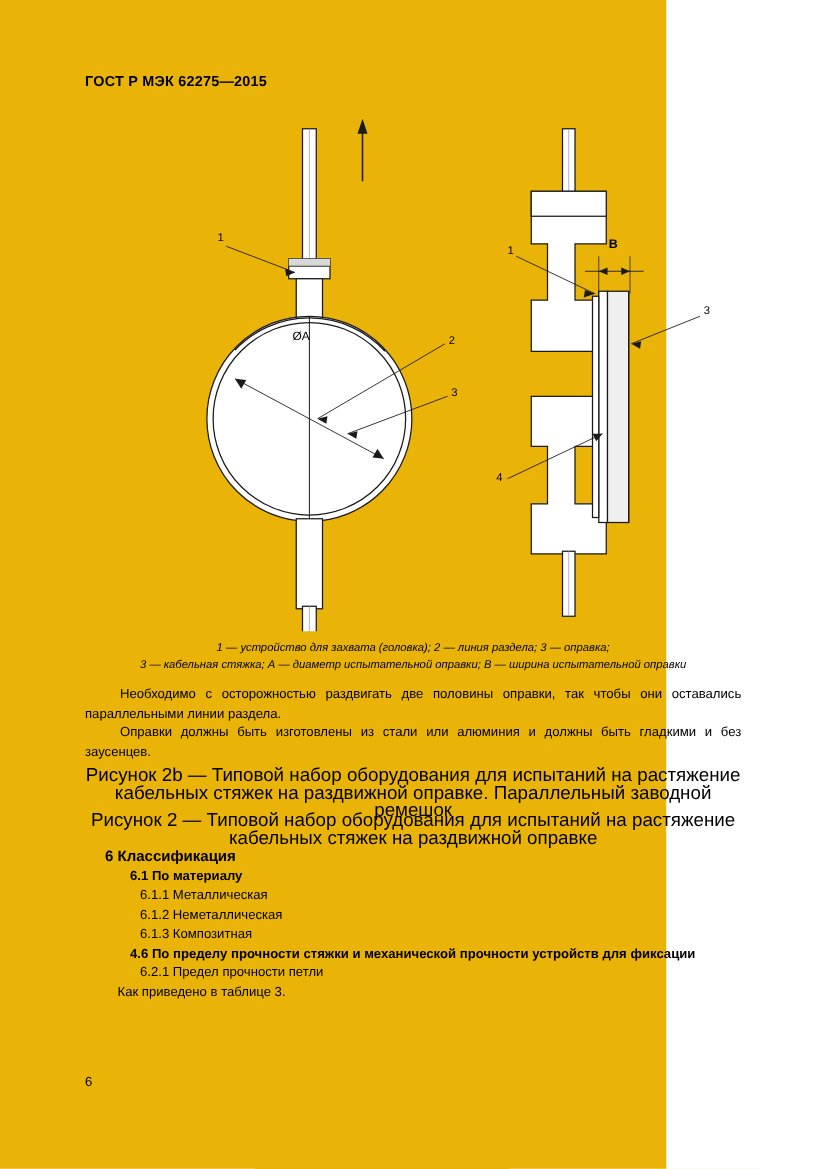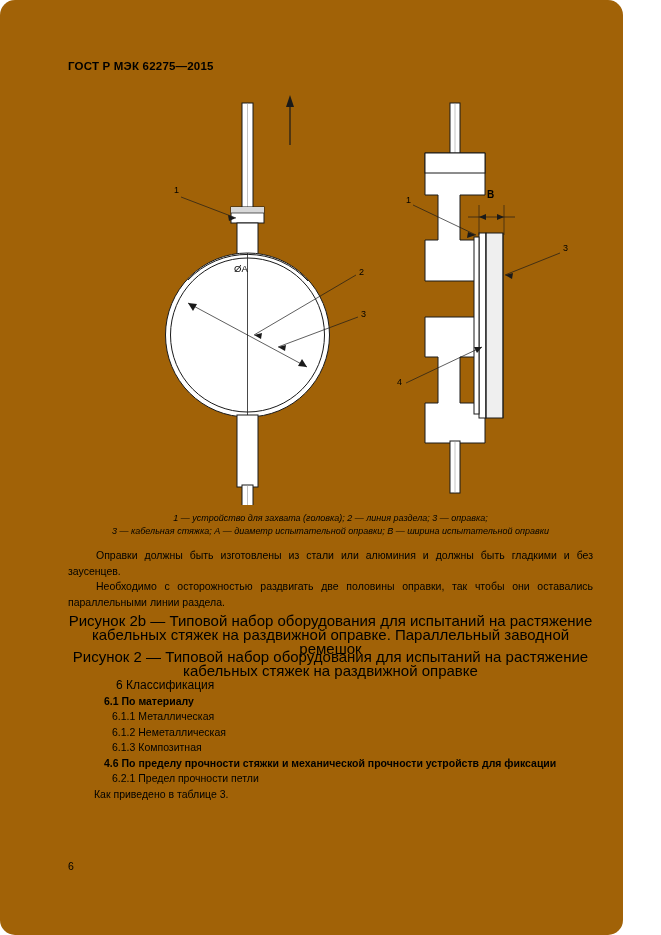--- a/index.html
+++ b/index.html
@@ -11,24 +11,23 @@
     width: 661px;
     height: 935px;
     position: relative;
     font-family: "Liberation Sans", sans-serif;
     color: #000000;
     overflow: hidden;
   }
   .page {
     position: absolute;
     left: 0; top: 0;
-    width: 623px;
+    width: 533px;
     height: 935px;
-    background: #a16207;
-    border-radius: 15px;
+    background: #eab308;
   }
   .header {
     position: absolute;
     left: 68px;
     top: 60px;
     font-size: 11.5px;
     font-weight: bold;
     letter-spacing: 0.2px;
   }
   .figure-area {
@@ -79,21 +78,21 @@
 
   .section {
     position: absolute;
     left: 68px;
     width: 525px;
     font-size: 10.5px;
     line-height: 15.5px;
   }
   #sec-block { top: 678px; }
   .sec-line { display: block; }
-  .sec-title { font-size: 12px; font-weight: normal; margin-left: 48px; }
+  .sec-title { font-size: 12px; font-weight: bold; margin-left: 16px; }
   .sec-sub { font-weight: bold; margin-left: 36px; }
   .sec-item { margin-left: 44px; }
   .sec-plain { margin-left: 26px; }
   .pagenum {
     position: absolute;
     left: 68px;
     top: 860px;
     font-size: 10.5px;
   }
   svg { display: block; }
@@ -192,22 +191,22 @@
       </g>
     </svg>
   </div>
 
   <div class="caption-lines">
     <span class="line">1 — устройство для захвата (головка); 2 — линия раздела; 3 — оправка;</span>
     <span class="line">3 — кабельная стяжка; А — диаметр испытательной оправки; В — ширина испытательной оправки</span>
   </div>
 
   <div class="body-text">
+    <p class="indent">Необходимо с осторожностью раздвигать две половины оправки, так чтобы они оставались параллельными линии раздела.</p>
     <p class="indent">Оправки должны быть изготовлены из стали или алюминия и должны быть гладкими и без заусенцев.</p>
-    <p class="indent">Необходимо с осторожностью раздвигать две половины оправки, так чтобы они оставались параллельными линии раздела.</p>
   </div>
 
   <div class="fig-caption" id="figcap-2b">
     <span class="line">Рисунок 2b — Типовой набор оборудования для испытаний на растяжение кабельных стяжек</span>
     <span class="line">на раздвижной оправке. Параллельный заводной ремешок</span>
   </div>
 
   <div class="fig-caption" id="figcap-2">
     <span class="line">Рисунок 2 — Типовой набор оборудования для испытаний на растяжение кабельных стяжек</span>
     <span class="line">на раздвижной оправке</span>

